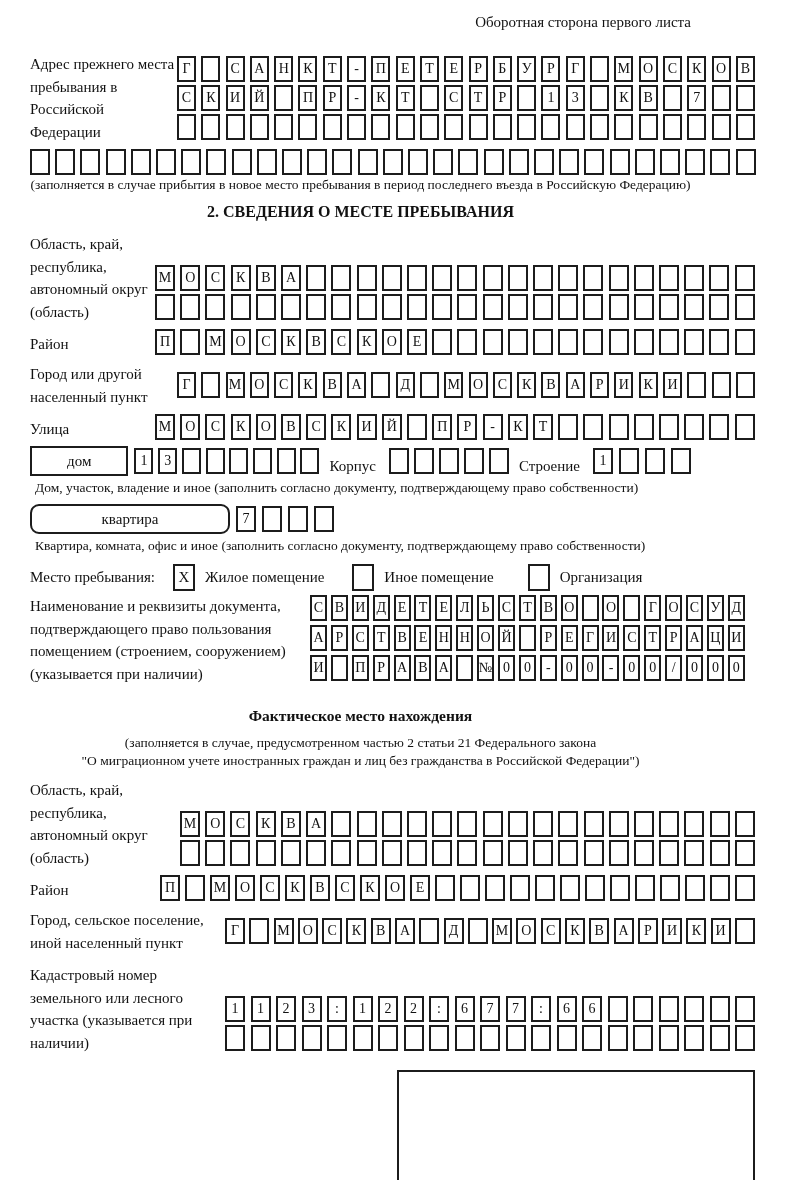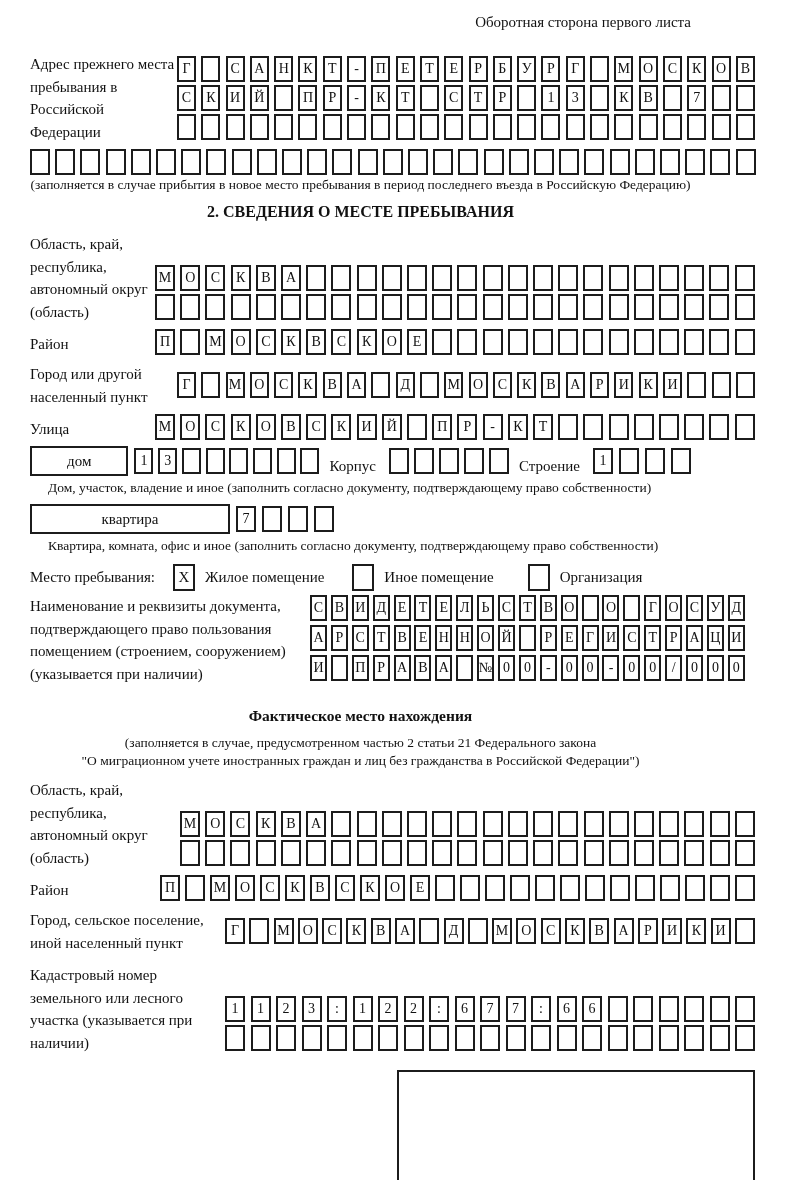--- a/index.html
+++ b/index.html
@@ -25,29 +25,29 @@
   .cw530 { width:530px; }
 
   .cell { box-sizing:border-box; width:20px; height:26px; border:2px solid #1c1c1c;
           display:flex; align-items:center; justify-content:center;
           font-size:14px; line-height:1; flex:0 0 auto; }
   .cells-doc .cell { width:17px; }
   .cw578 .cell, .cw185 .cell { width:19px; }
 
   .caption { font-size:13.5px; margin:2px 0 8px 0; }
   .caption.center { text-align:center; }
-  .caption.left { margin-left:18px;font-family:Liberation Serif, serif; }
+  .caption.left { margin-left:5px;font-family:Liberation Serif, serif; }
 
   .section-title { text-align:center; font-weight:bold; font-size:16px; margin:10px 0 10px 0; }
   .sub-title { text-align:center; font-weight:bold; font-size:15.5px; margin:22px 0 10px 0; }
 
   .house-row { display:flex; align-items:center; margin:6px 0 4px 0; }
   .widebox { box-sizing:border-box; height:30px; border:2px solid #1c1c1c;
              display:flex; align-items:center; justify-content:center; font-size:15px; }
-  .bw170 { width:170px; } .bw200 { width:200px; }
+  .bw170 { width:170px; } .bw200 { width:200px;border-radius:9px; }
   .house-row .cells { margin-left:6px; }
   .inline-label { font-size:15px; margin:10px 7px 0 10px; }
 
   .stay-row { display:flex; align-items:center; font-size:15px; margin:10px 0 2px 0; }
   .checkbox { box-sizing:border-box; width:22px; height:27px; border:2px solid #1c1c1c;
               display:inline-flex; align-items:center; justify-content:center;
               font-size:15px; flex:0 0 auto; }
   .stay-label { margin-right:10px; }
   .opt-label { margin:0 0 0 10px; }
   .cb1 { margin-left:8px; } .cb2 { margin-left:28px; } .cb3 { margin-left:34px; }

